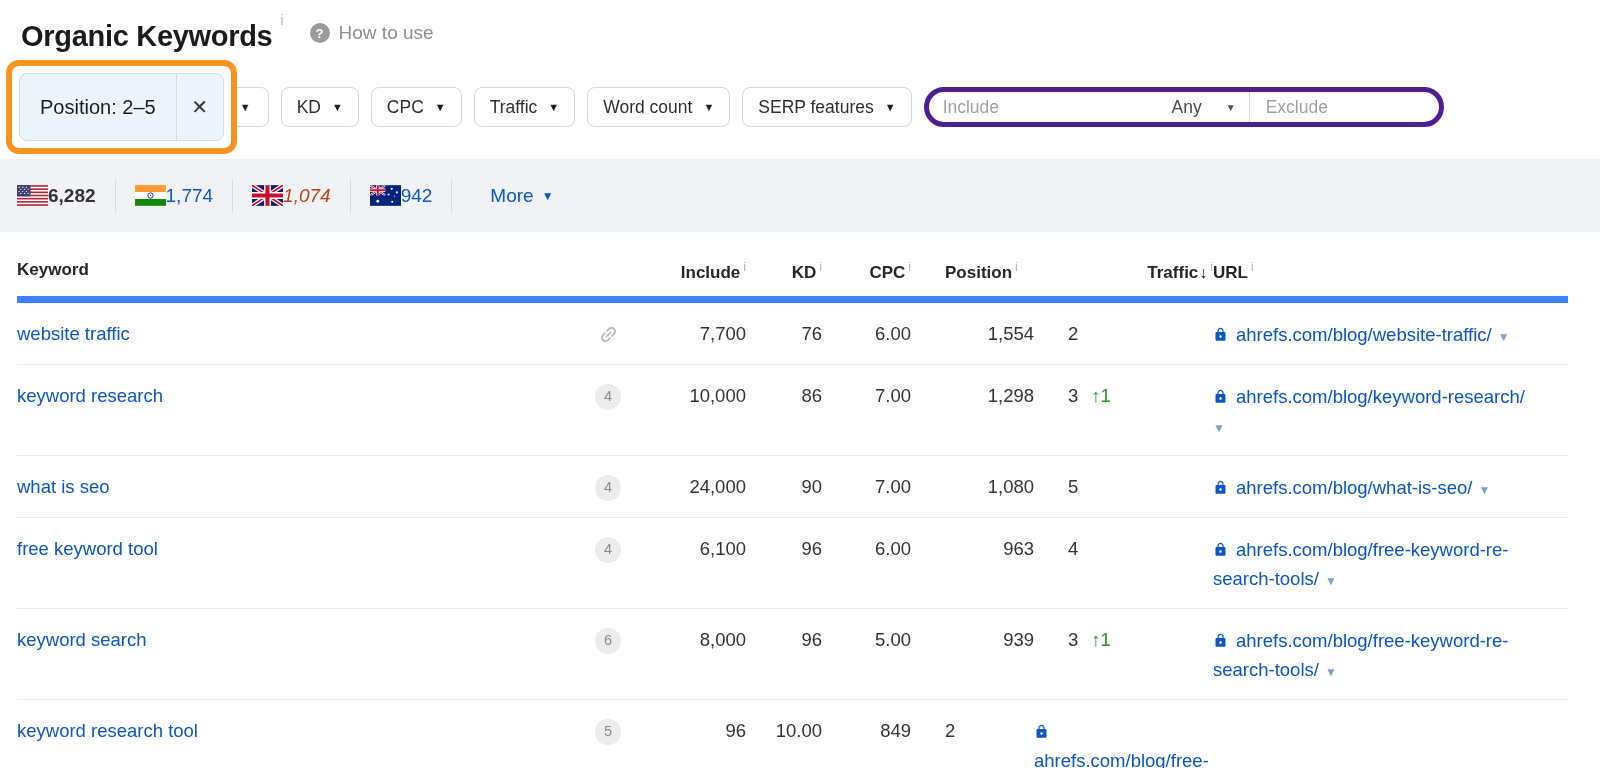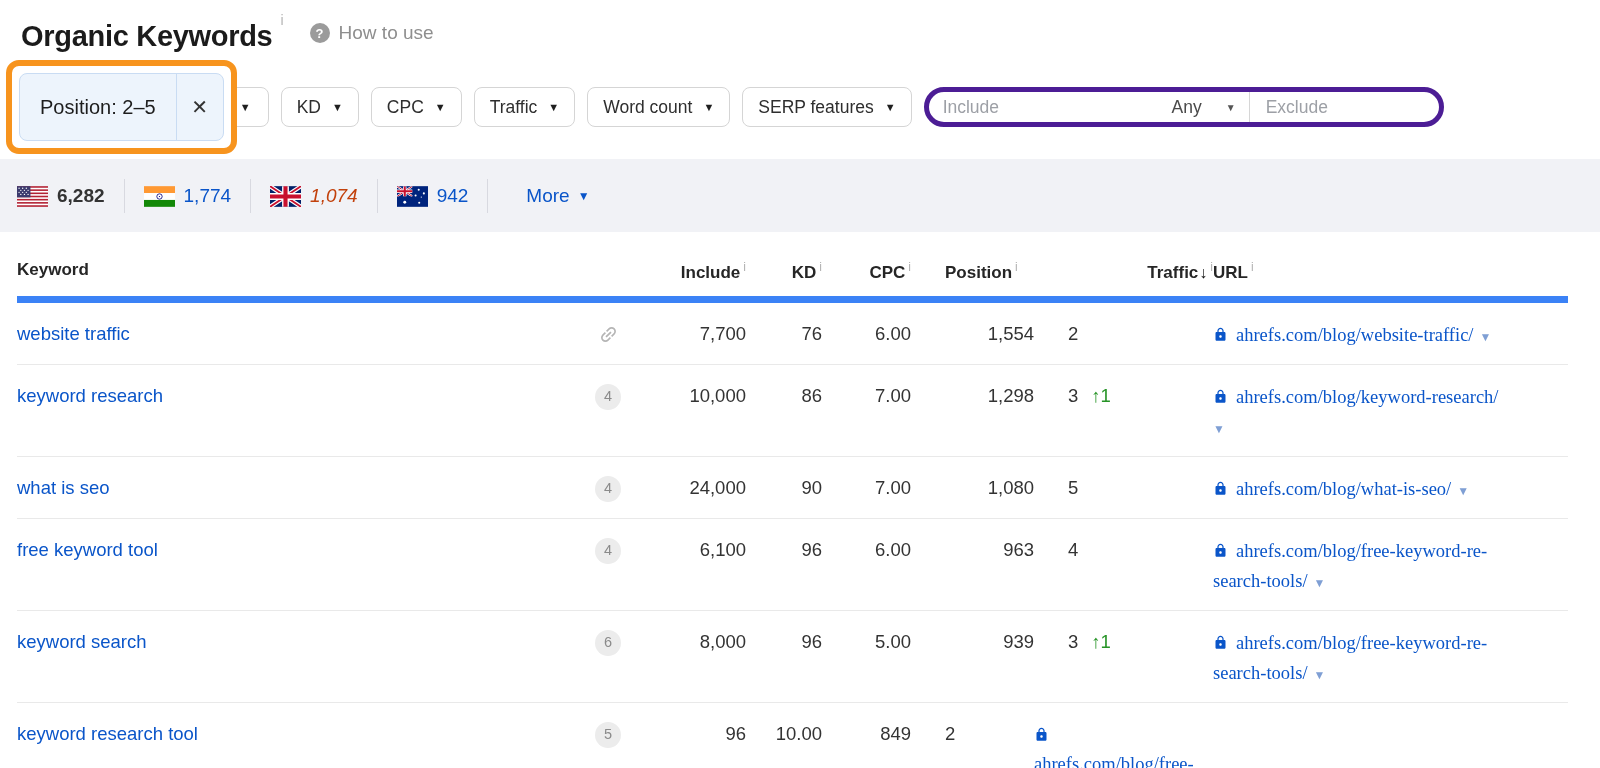--- a/index.html
+++ b/index.html
@@ -34,21 +34,21 @@
     display:flex; align-items:center; overflow:hidden; }
   .inc-section { width:320px; display:flex; align-items:center; padding:0 13px 0 14px; height:100%; }
   .placeholder { color:#9da0a6; font-size:17.5px; }
   .any-sel { margin-left:auto; display:flex; align-items:center; gap:24px; color:#4a4a4a; font-size:17.5px; cursor:pointer; }
   .any-sel .caret { font-size:10px; color:#555; }
   .box-div { width:1px; align-self:stretch; background:#d6d6d6; }
   .exc-section { flex:1; padding-left:16px; }
   
   .stats-band { margin-top:5px; height:73px; background:#f1f2f6; display:flex; align-items:center;
     padding-left:17px; font-size:19px; }
-  .stat { display:flex; align-items:flex-end; gap:9px; }
+  .stat { display:flex; align-items:center; }
   .flag { width:31px; height:21px; display:block; }
   .stat-val { text-decoration:none; }
   .stat-val.active { color:#333; font-weight:700; }
   .stat-div { width:1px; height:34px; background:#d8d9e0; margin:0 19px; }
   .more-link { display:flex; align-items:center; gap:8px; margin-left:19px; cursor:pointer; }
   .more-link .caret { font-size:12px; }
   
   .table { margin:7px 32px 0 17px; }
   .thead, .tr { display:grid; grid-template-columns:559px 64px 106px 76px 89px 123px 179px 1fr; }
   .thead { border-bottom:7px solid #3b82f6; }
@@ -62,21 +62,21 @@
   .td-kw a { color:var(--link); text-decoration:none; cursor:pointer; }
   .td-ind { display:flex; justify-content:center; align-items:flex-start; }
   .badge { width:26px; height:26px; border-radius:50%; background:#ececec; color:#8a8a8a;
     font-size:14.5px; display:flex; align-items:center; justify-content:center; margin-top:2px; cursor:pointer; }
   .chain-svg { margin-top:4px; transform:rotate(-45deg); }
   .td-num { text-align:right; }
   .td-pos { padding-left:34px; display:flex; gap:13px; }
   .chg { color:#279427; }
   .td-url { line-height:29px; }
   .lock-svg { margin-right:8px; vertical-align:-2px; }
-  .url-link { color:var(--link); text-decoration:none; cursor:pointer;font-family:Liberation Serif, serif; }
+  .url-link { color:var(--link); text-decoration:none; cursor:pointer; }
   .url-caret { color:#7f9fd4; font-size:12px; margin-left:6px; cursor:pointer; }
 </style>
 </head>
 <body style="--link: #0a55c9;">
 
 <div class="page-header">
   <h1 class="page-title">Organic Keywords</h1>
   <span class="title-sup">i</span>
   <div class="howto">
     <span class="help-circle">?</span>

